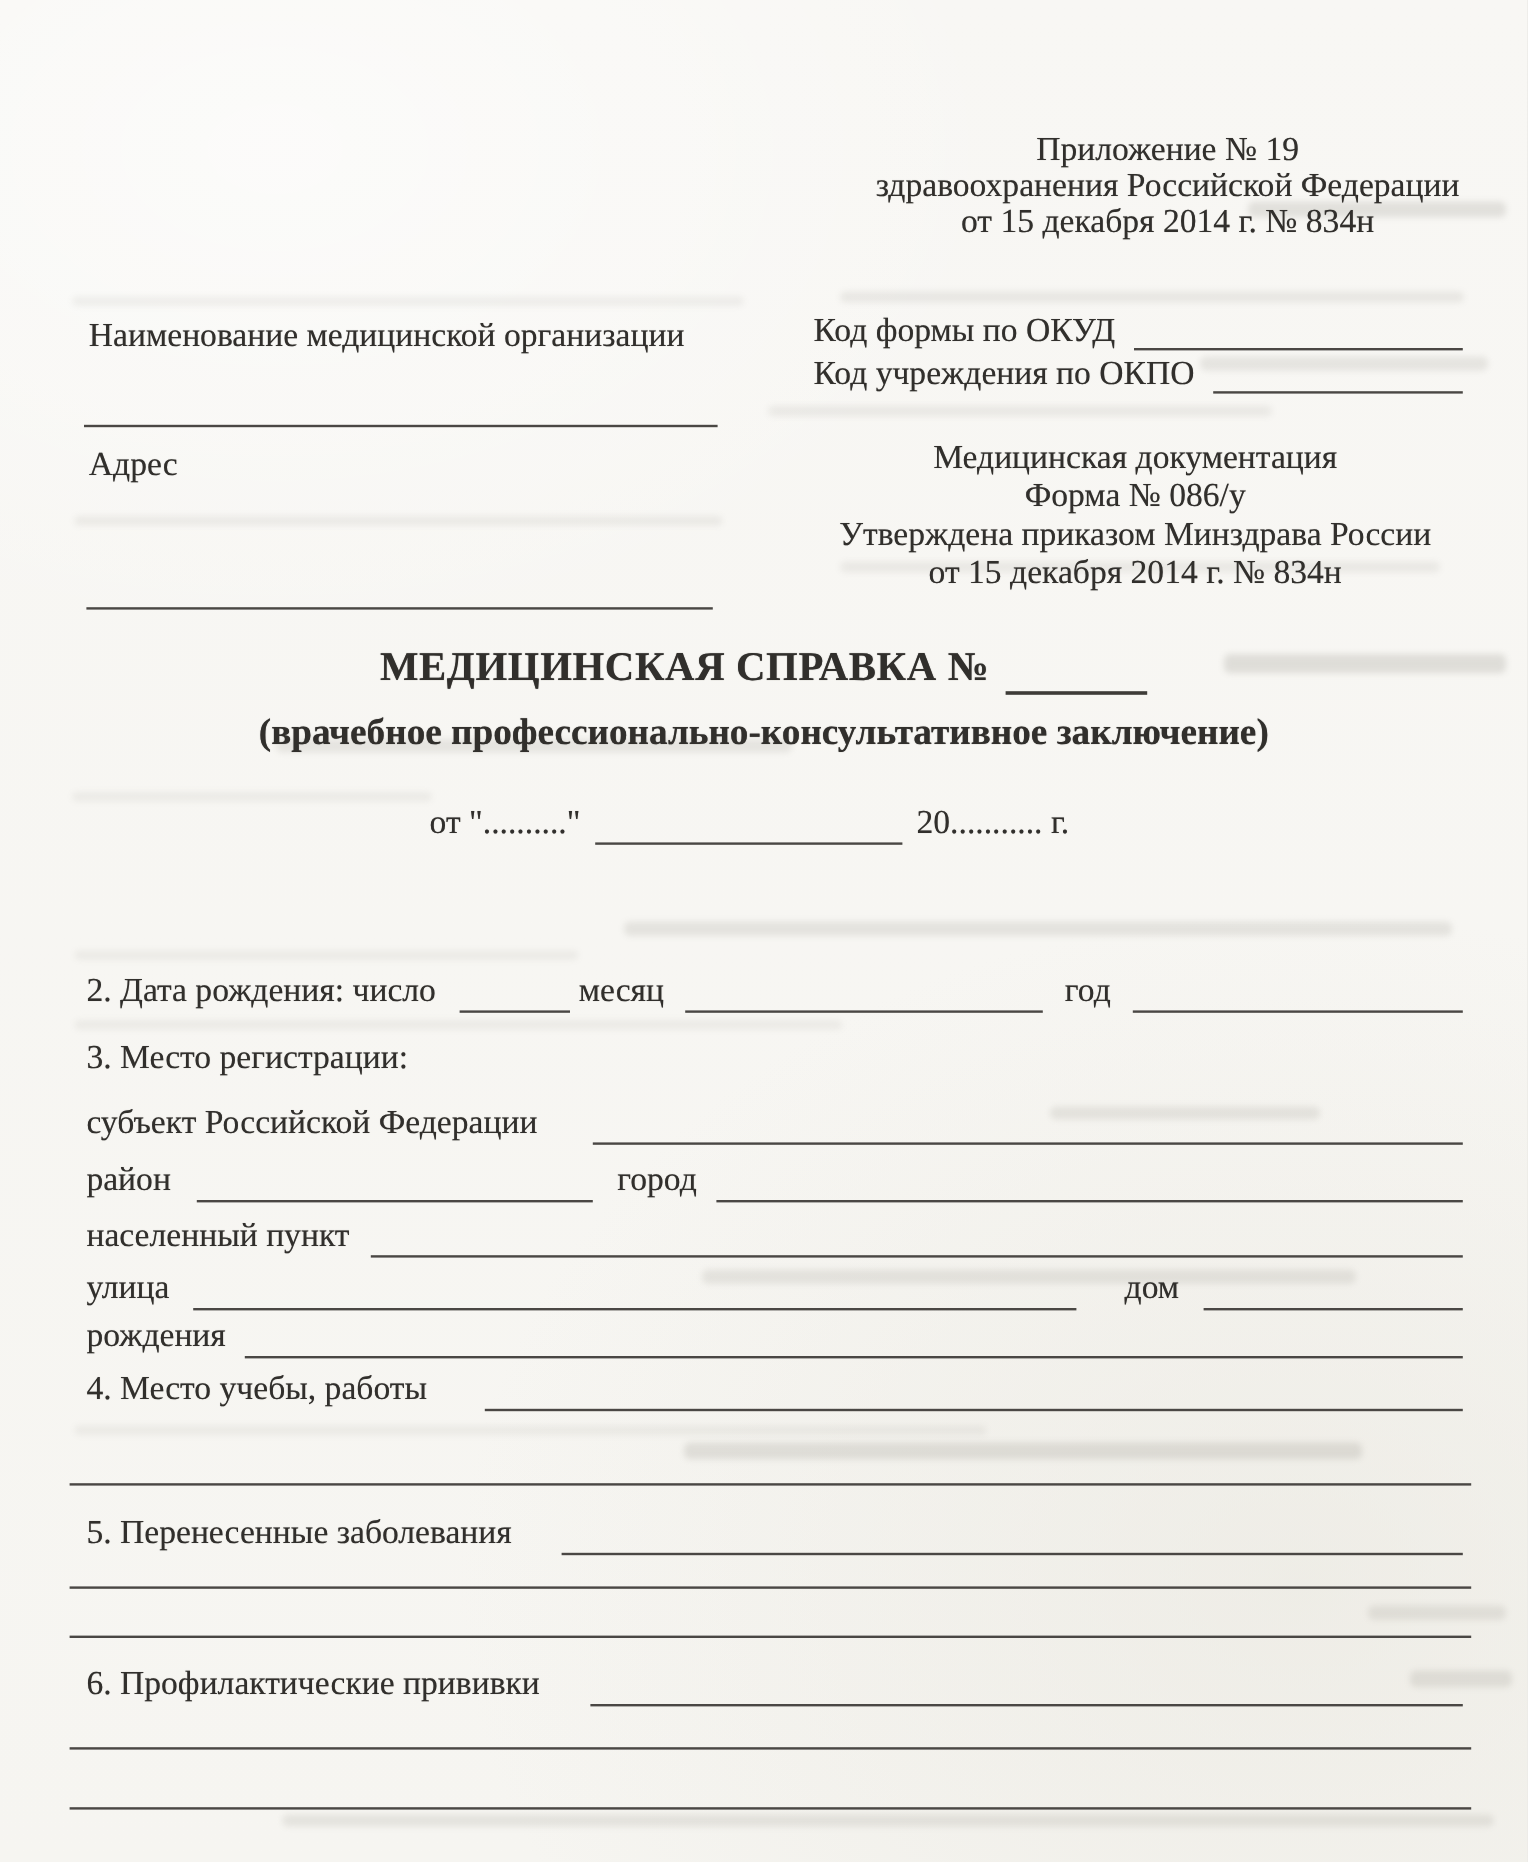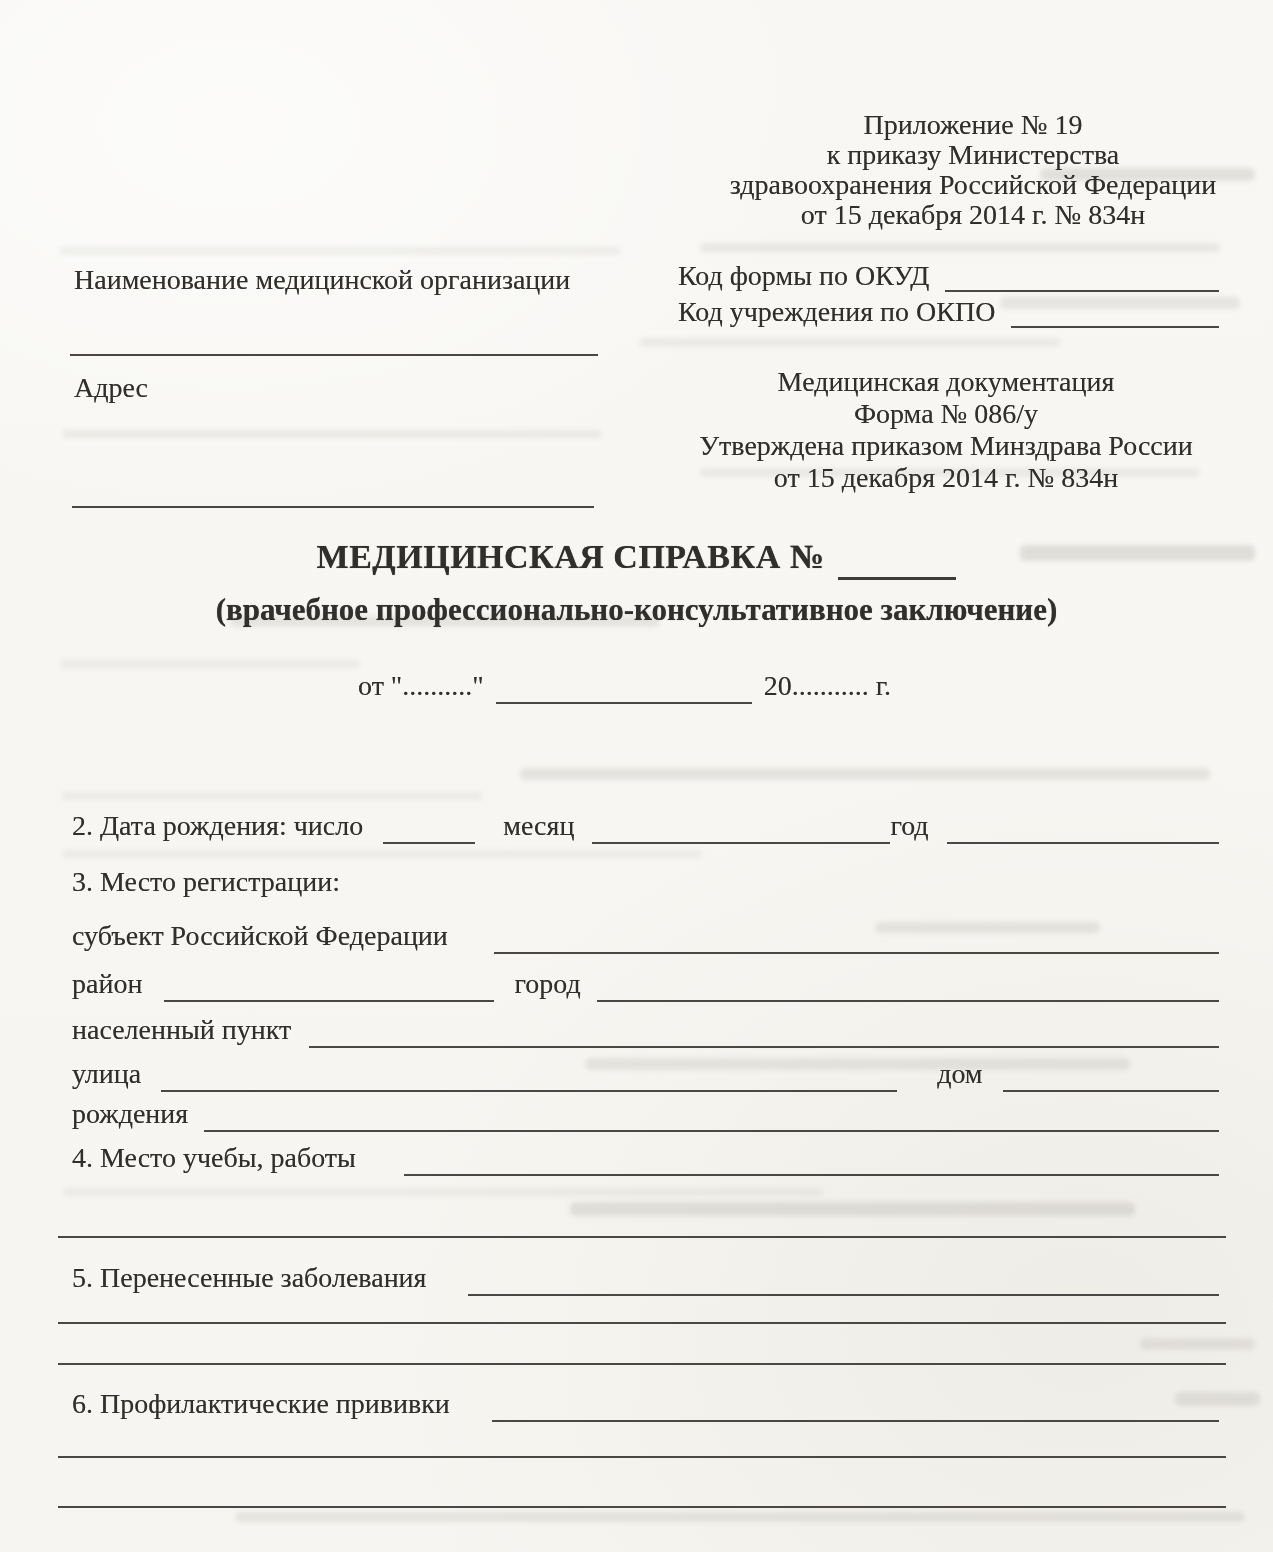--- a/index.html
+++ b/index.html
@@ -51,21 +51,20 @@
   <div class="smudge" style="left:875px;top:922px;width:225px;height:11px;opacity:.16"></div>
   <div class="smudge" style="left:585px;top:1058px;width:545px;height:12px;opacity:.16"></div>
   <div class="smudge" style="left:62px;top:1188px;width:760px;height:8px;opacity:.10"></div>
   <div class="smudge" style="left:570px;top:1202px;width:565px;height:14px;opacity:.20"></div>
   <div class="smudge" style="left:1140px;top:1338px;width:115px;height:12px;opacity:.16"></div>
   <div class="smudge" style="left:1175px;top:1392px;width:85px;height:14px;opacity:.18"></div>
   <div class="smudge" style="left:235px;top:1512px;width:1010px;height:10px;opacity:.16"></div>
 
   <div class="abs appendix" style="left:718px;top:110px;width:510px;">
     <div>Приложение № 19</div>
-    <div>к приказу Министерства</div>
     <div>здравоохранения Российской Федерации</div>
     <div>от 15 декабря 2014 г. № 834н</div>
   </div>
 
   <span class="abs lbl" style="left:74px;top:264px;">Наименование медицинской организации</span>
 
   <div class="row" style="left:678px;top:260px;width:541px;height:32px;">
     <span class="lbl">Код формы по ОКУД</span>
     <div class="ul grow" style="margin-left:16px;"></div>
   </div>
@@ -97,23 +96,23 @@
   <div class="row" style="left:358px;top:670px;width:600px;">
     <span class="lbl">от ".........."</span>
     <div class="ul" style="width:256px;margin-left:12px;"></div>
     <span class="lbl" style="margin-left:12px;">20........... г.</span>
   </div>
 
 
   <div class="row" style="left:72px;top:810px;right:54px;">
     <span class="lbl">2. Дата рождения: число</span>
     <div class="ul" style="width:92px;margin-left:20px;"></div>
-    <span class="lbl" style="margin-left:28px;">месяц</span>
+    <span class="lbl" style="margin-left:7px;">месяц</span>
     <div class="ul" style="width:298px;margin-left:18px;"></div>
-    <span class="lbl" style="">год</span>
+    <span class="lbl" style="margin-left:18px;">год</span>
     <div class="ul grow" style="margin-left:18px;"></div>
   </div>
 
   <span class="abs lbl" style="left:72px;top:866px;">3. Место регистрации:</span>
 
   <div class="row" style="left:72px;top:920px;right:54px;">
     <span class="lbl">субъект Российской Федерации</span>
     <div class="ul grow" style="margin-left:46px;"></div>
   </div>
 

